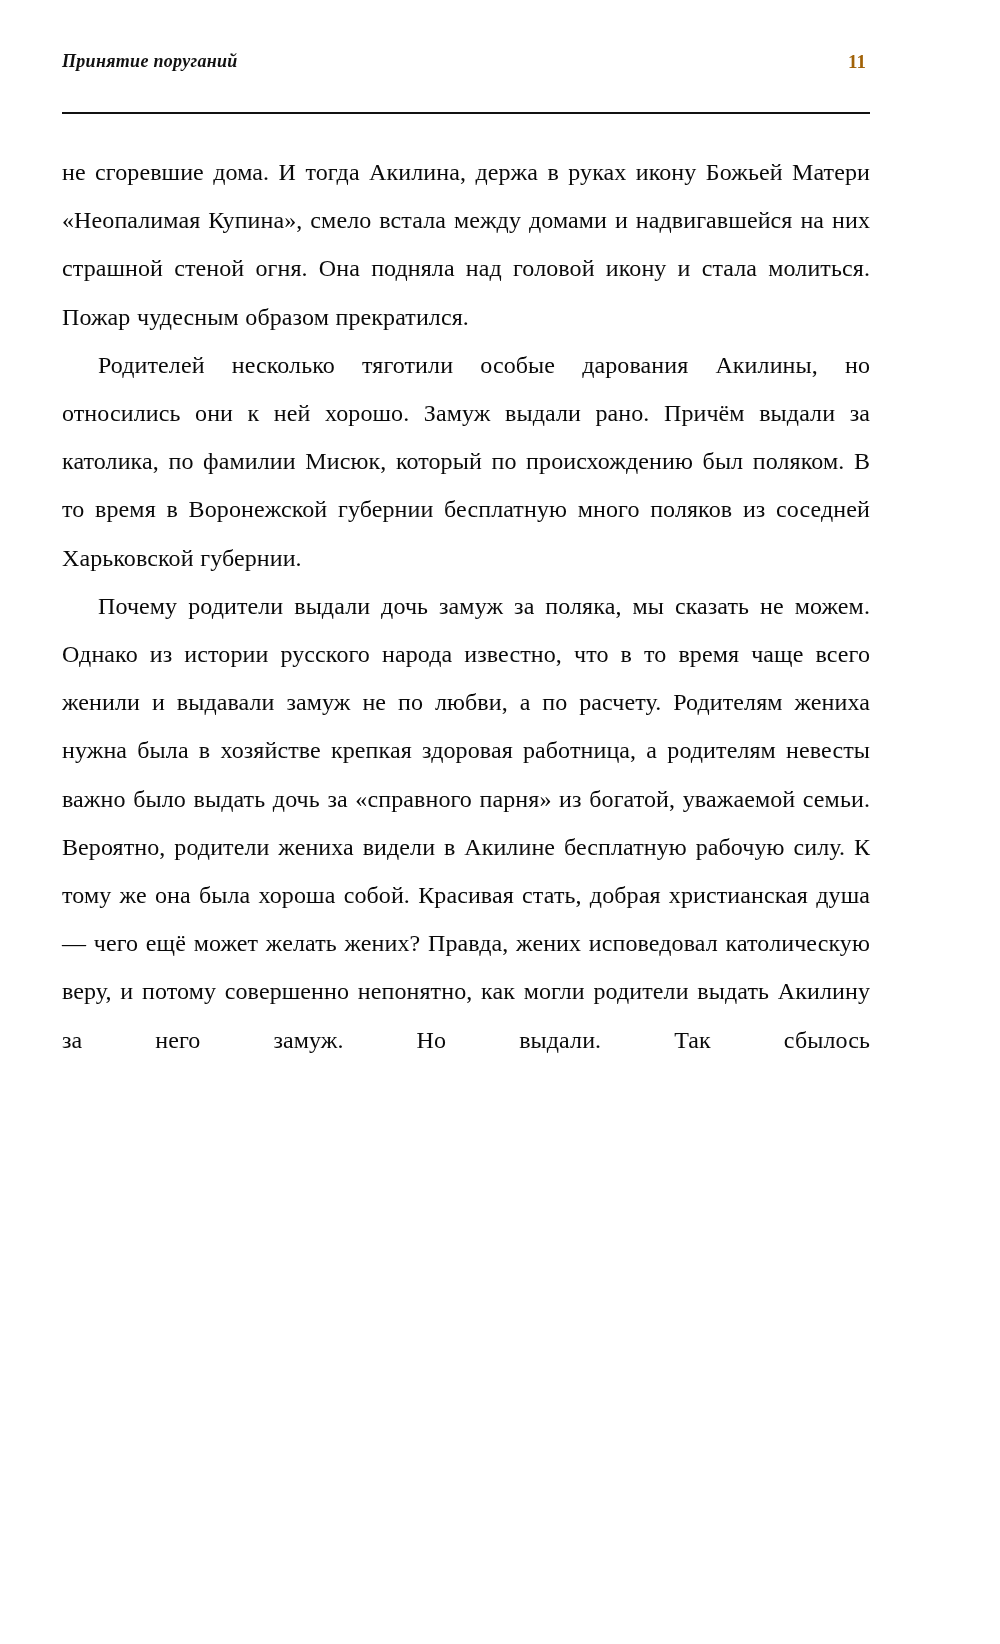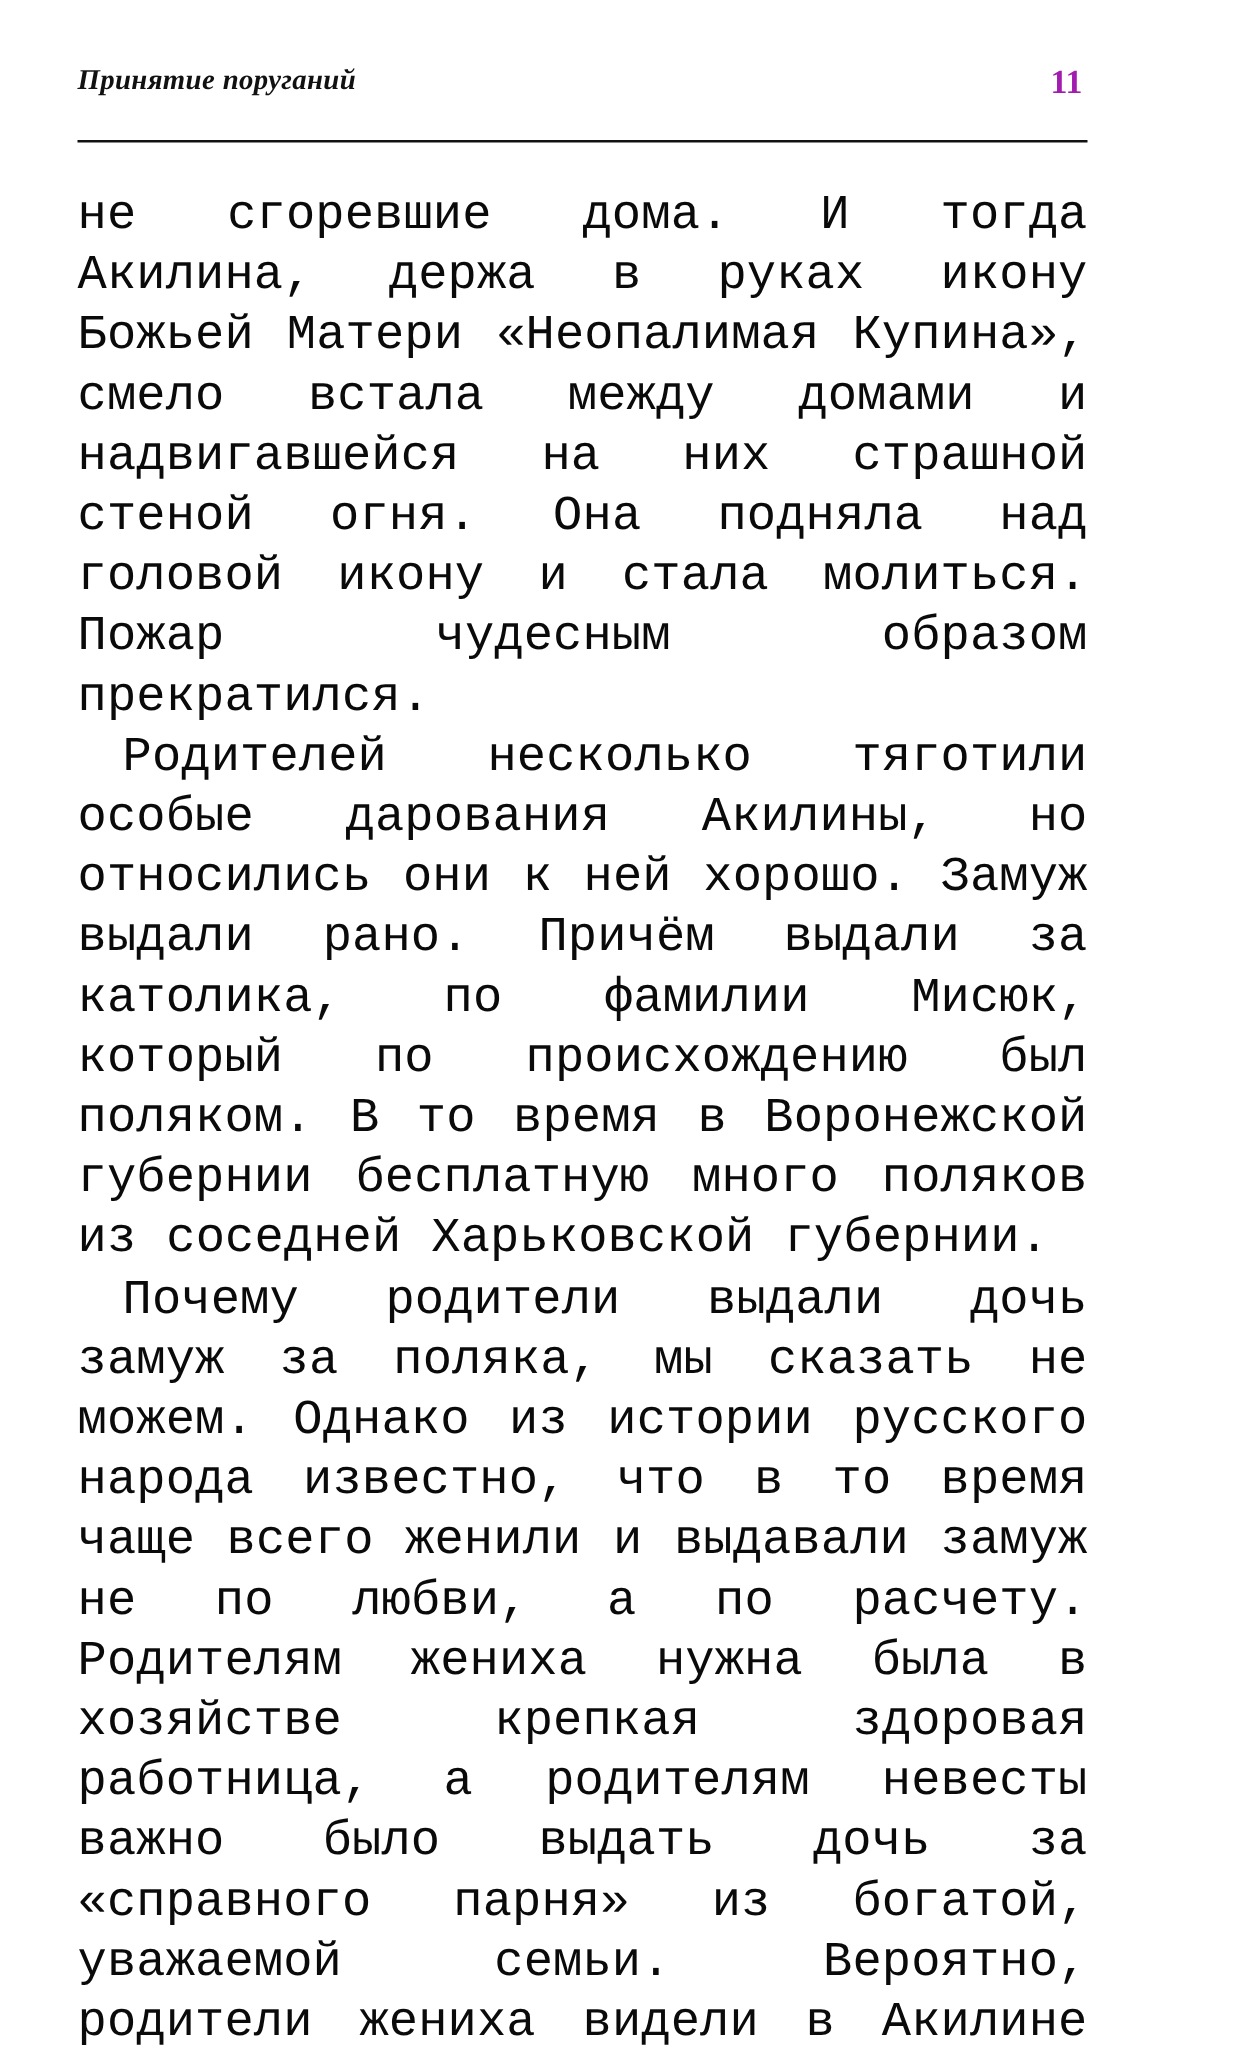--- a/index.html
+++ b/index.html
@@ -31,51 +31,51 @@
     width: 806px;
     height: 56px;
     display: flex;
     align-items: flex-start;
     justify-content: space-between;
   }
   .running-title {
     font-family: "Liberation Serif", "DejaVu Serif", serif;
     font-style: italic;
     font-weight: 700;
-    font-size: 23px;
+    font-size: 18px;
     letter-spacing: 0.3px;
     color: #111111;
     line-height: 1;
   }
   .page-number {
     font-family: "Liberation Serif", "DejaVu Serif", serif;
     font-weight: 700;
-    font-size: 27px;
-    color: #a21caf;
+    font-size: 19px;
+    color: #a16207;
     line-height: 1;
     padding-right: 2px;
   }
   .header-rule {
     position: absolute;
     left: 62px;
     top: 112px;
     width: 808px;
     height: 2px;
     background: #111111;
   }
   .body-text {
     position: absolute;
     left: 62px;
     top: 148px;
     width: 808px;
   }
   .body-text p {
     margin: 0;
-    font-family: Liberation Mono, monospace;
-    font-size: 39px;
+    font-family: Liberation Serif, serif;
+    font-size: 24px;
     line-height: 48.2px;
     text-align: justify;
     text-align-last: left;
     letter-spacing: 0.1px;
     word-spacing: 0.5px;
     color: #0a0a0a;
     -webkit-hyphens: none;
     hyphens: none;
   }
   .body-text p.indent {

